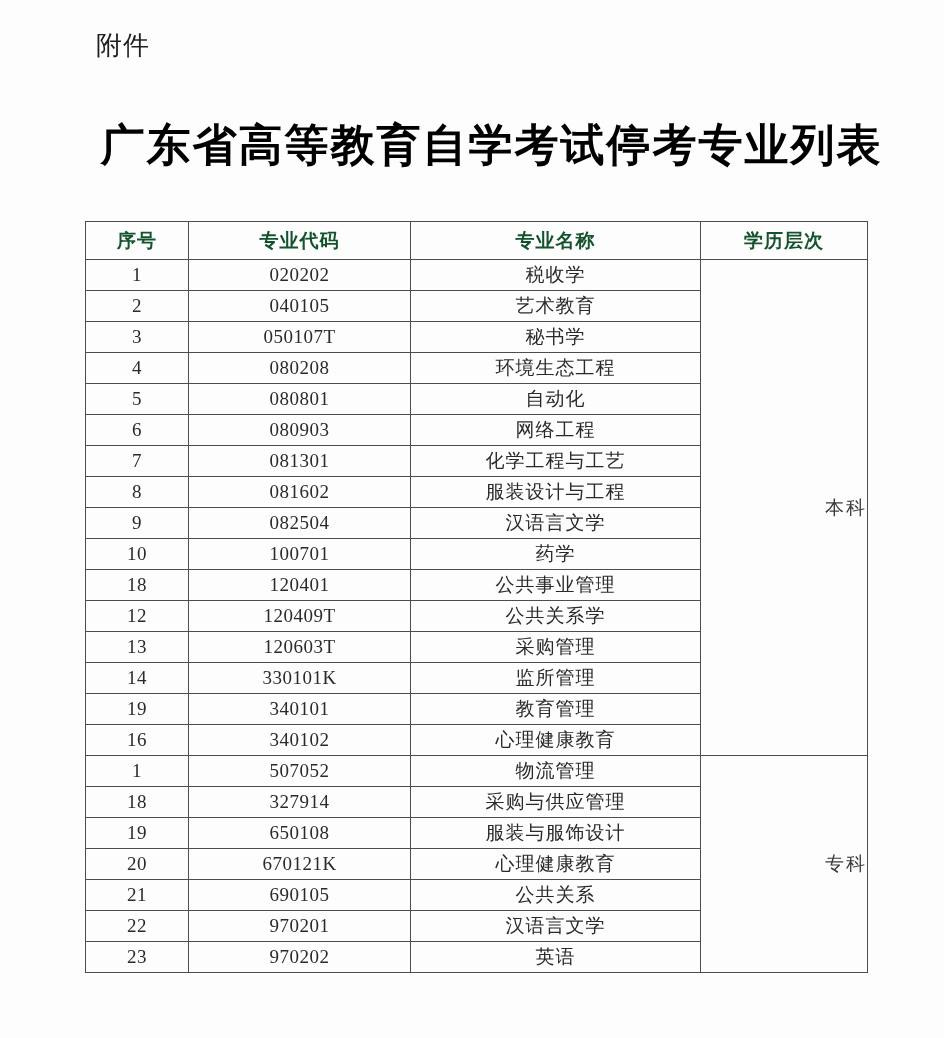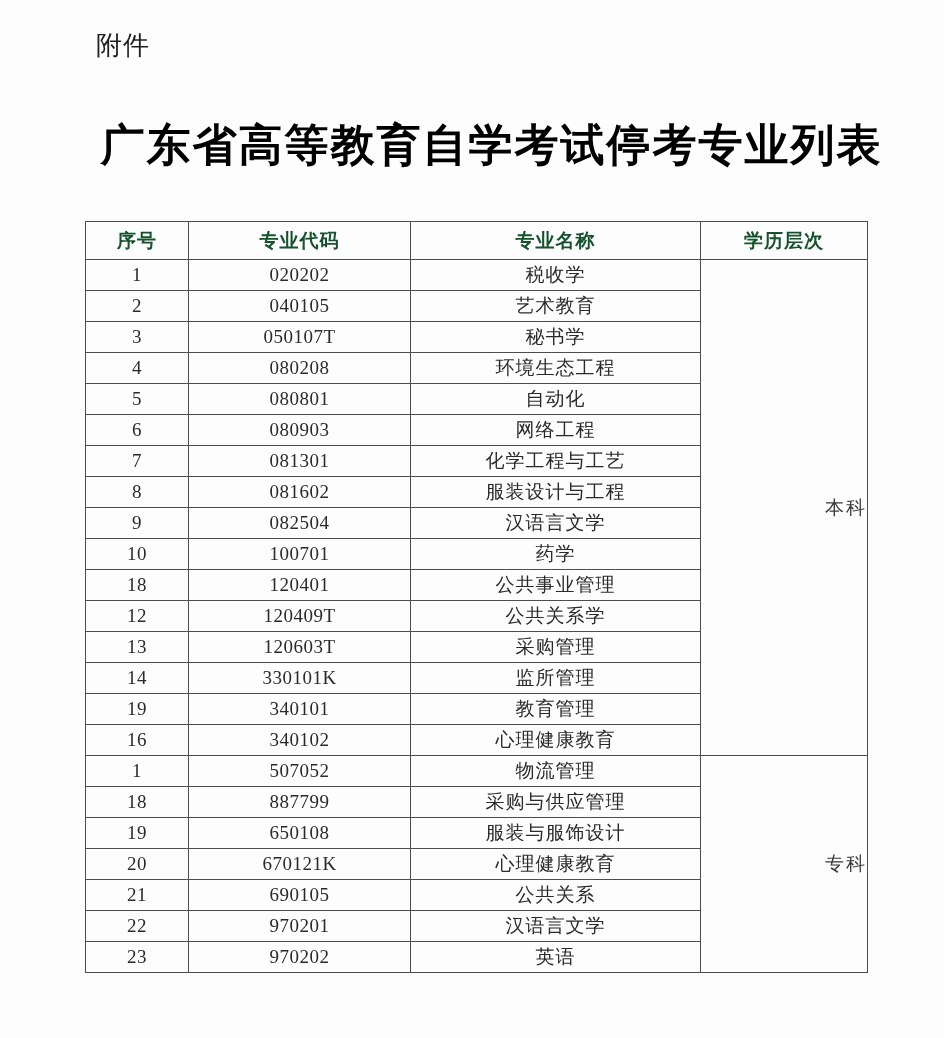--- a/index.html
+++ b/index.html
@@ -192,21 +192,21 @@
           <td class="major-name">心理健康教育</td>
         </tr>
         <tr>
           <td class="row-index">1</td>
           <td class="major-code">507052</td>
           <td class="major-name">物流管理</td>
           <td class="level-cell" rowspan="7">专科</td>
         </tr>
         <tr>
           <td class="row-index">18</td>
-          <td class="major-code">887799</td>
+          <td class="major-code">327914</td>
           <td class="major-name">采购与供应管理</td>
         </tr>
         <tr>
           <td class="row-index">19</td>
           <td class="major-code">650108</td>
           <td class="major-name">服装与服饰设计</td>
         </tr>
         <tr>
           <td class="row-index">20</td>
           <td class="major-code">670121K</td>

